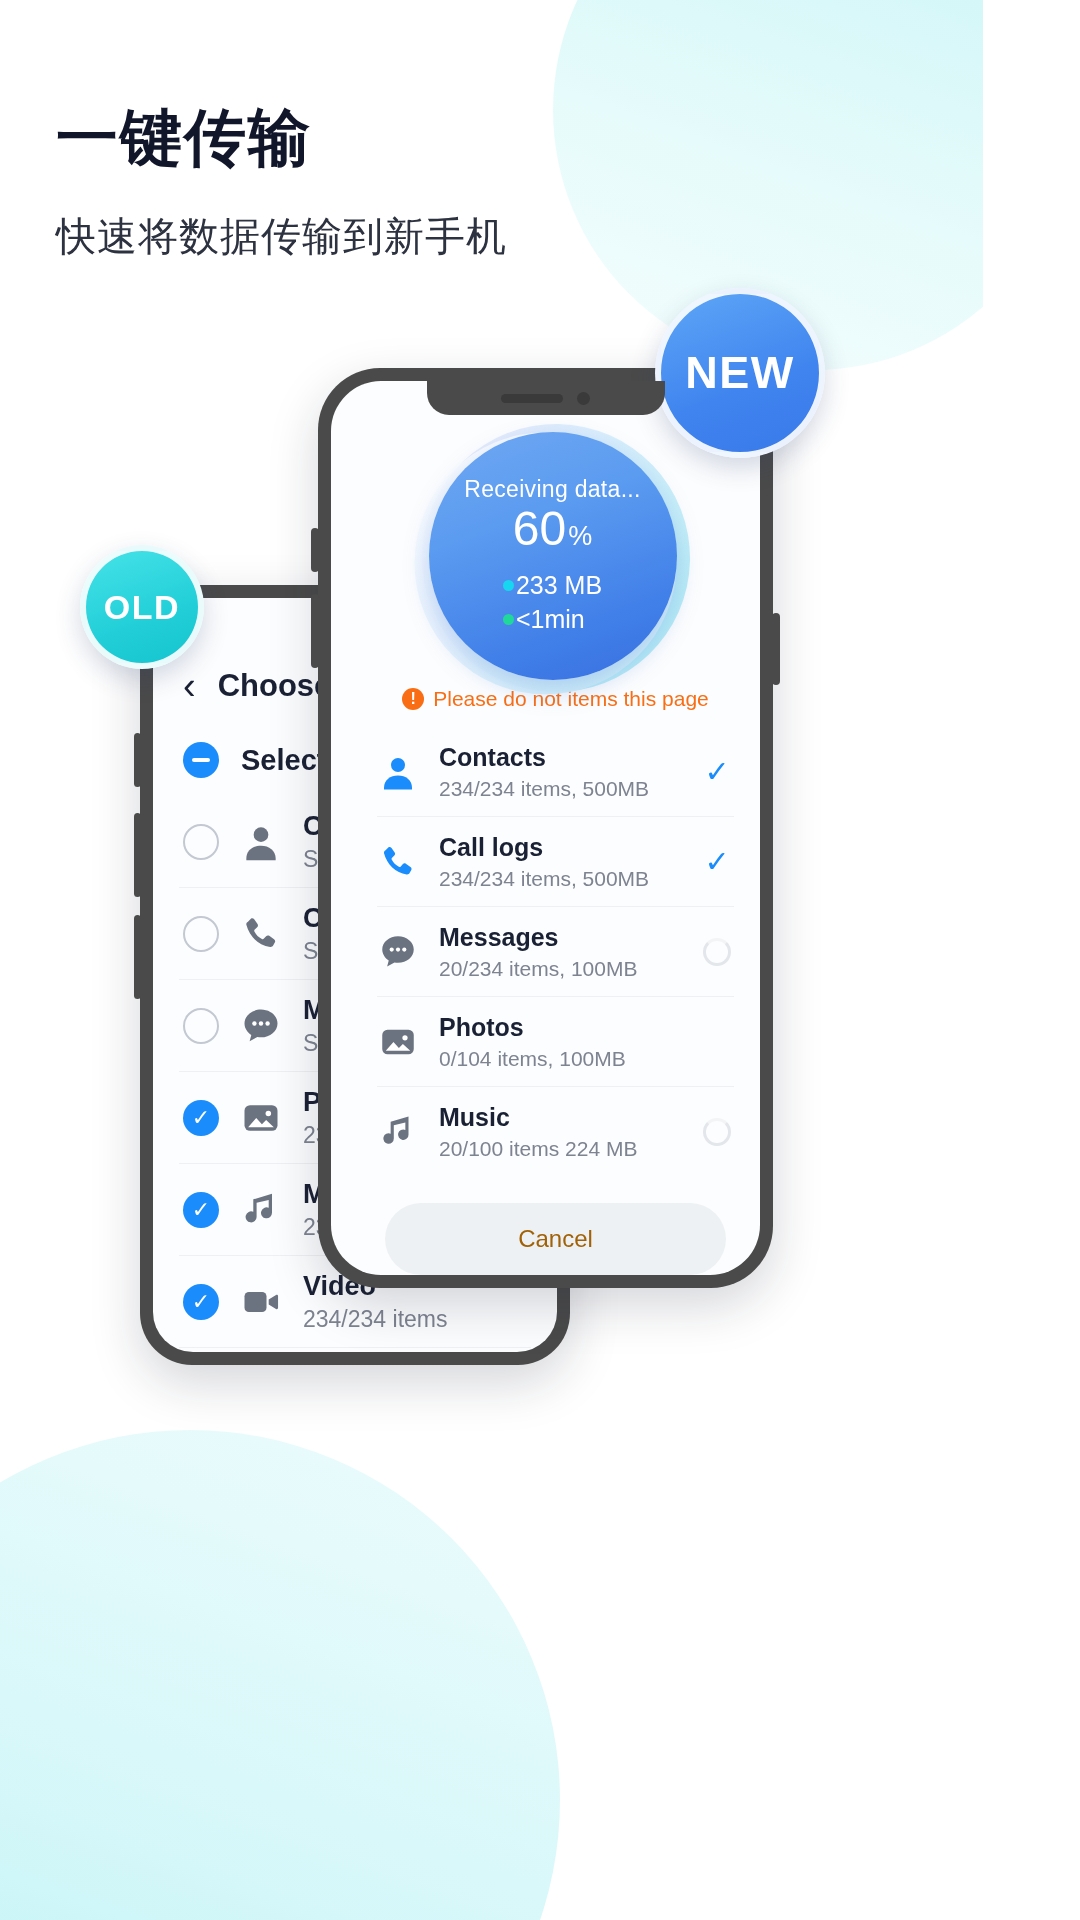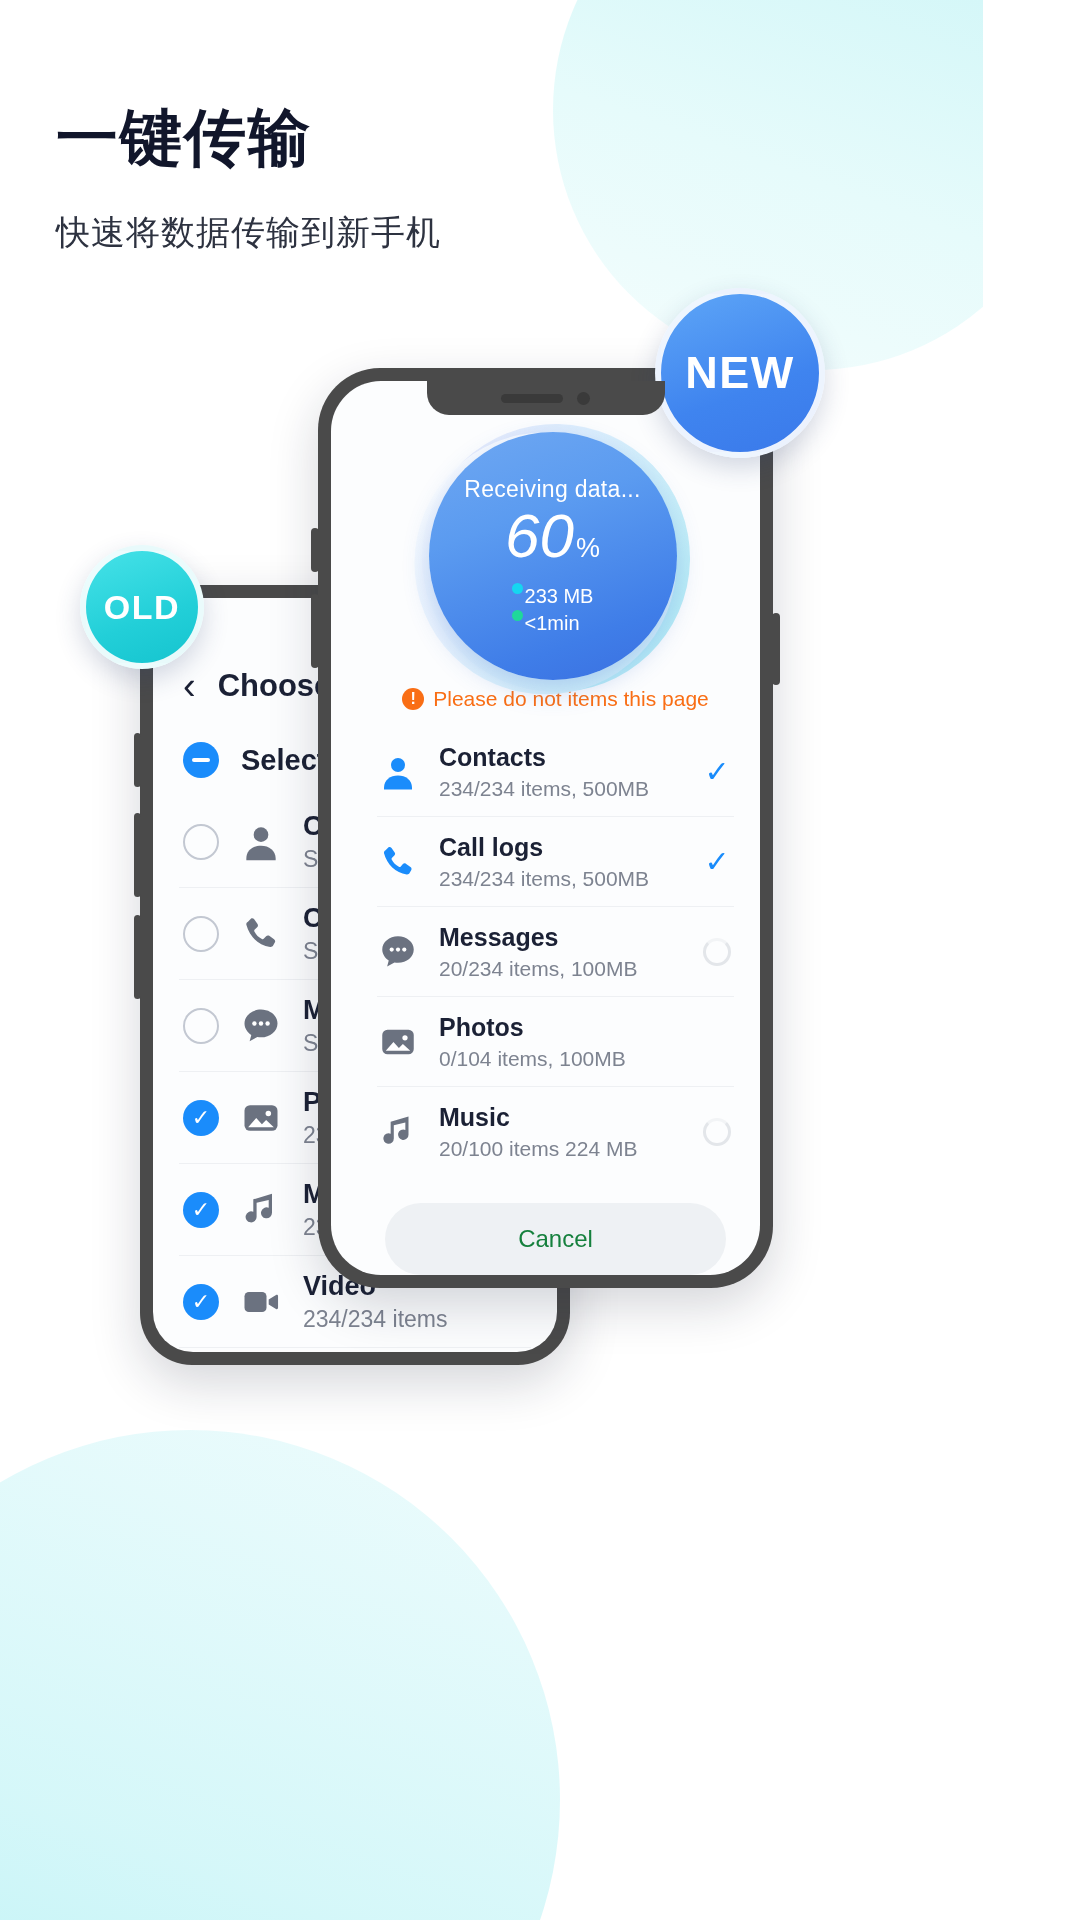--- a/index.html
+++ b/index.html
@@ -32,21 +32,21 @@
 
   
   .headline {
     position: absolute; left: 56px; top: 104px;
     font-size: 62px; font-weight: 700; letter-spacing: 2px;
     color: #11162b;
     line-height: 1.1;
   }
   .subline {
     position: absolute; left: 56px; top: 212px;
-    font-size: 34px; font-weight: 400; letter-spacing: 1px;
+    font-size: 40px; font-weight: 400; letter-spacing: 1px;
     color: #2d3240;
     line-height: 1.2;
   }
 
   
   .phone {
     position: absolute;
     background: #4a4a4a;
     border-radius: 58px;
     box-shadow: 0 18px 50px rgba(20,30,50,.18);
@@ -165,24 +165,24 @@
     box-shadow: 0 10px 26px rgba(60,110,210,.28);
     display: flex; flex-direction: column; align-items: center; justify-content: center;
     color: #fff;
     transform: translate(-3px, -2px);
   }
   .pcircle .plabel { font-size: 23px; font-weight: 400; letter-spacing: .3px; }
   .pcircle .pnum {
     display: flex; align-items: baseline; justify-content: center;
     margin-top: 2px;
   }
-  .pcircle .pnum .big { font-size: 62px; font-weight: 300; line-height: 1; font-style: italic; }
+  .pcircle .pnum .big { font-size: 48px; font-weight: 300; line-height: 1; }
   .pcircle .pnum .pct { font-size: 27px; font-weight: 300; margin-left: 2px; }
   .pstats { margin-top: 16px; }
-  .pstat { display: flex; align-items: flex-start; gap: 2px; font-size: 20px; line-height: 1.35; }
+  .pstat { display: flex; align-items: center; gap: 2px; font-size: 25px; line-height: 1.35; }
   .pstat .dot { width: 11px; height: 11px; border-radius: 50%; flex: 0 0 11px; }
 
   .warn-row {
     display: flex; align-items: center; justify-content: center; gap: 9px;
     margin-top: -6px; margin-bottom: 16px;
   }
   .warn-row .wicon {
     width: 22px; height: 22px; border-radius: 50%;
     background: #f96e15; color: #fff;
     font-size: 16px; font-weight: 700;
@@ -207,21 +207,21 @@
   .spinner {
     width: 28px; height: 28px; border-radius: 50%;
     border: 3px solid #e3e6ea; border-top-color: #f2f4f6;
   }
 
   .cancel-wrap { padding: 26px 34px 0; }
   .cancel-btn {
     width: 100%; height: 72px; border-radius: 36px;
     background: #eef1f4; border: none;
     display: flex; align-items: center; justify-content: center;
-    font-size: 24px; color: #15803d;
+    font-size: 24px; color: #a16207;
     font-family: inherit;
   }
 
   
   .badge {
     position: absolute; border-radius: 50%;
     display: flex; align-items: center; justify-content: center;
     color: #fff; font-weight: 700; letter-spacing: 1.5px;
     box-shadow: 0 10px 26px rgba(40,60,110,.2);
     border: 6px solid rgba(255,255,255,.9);

